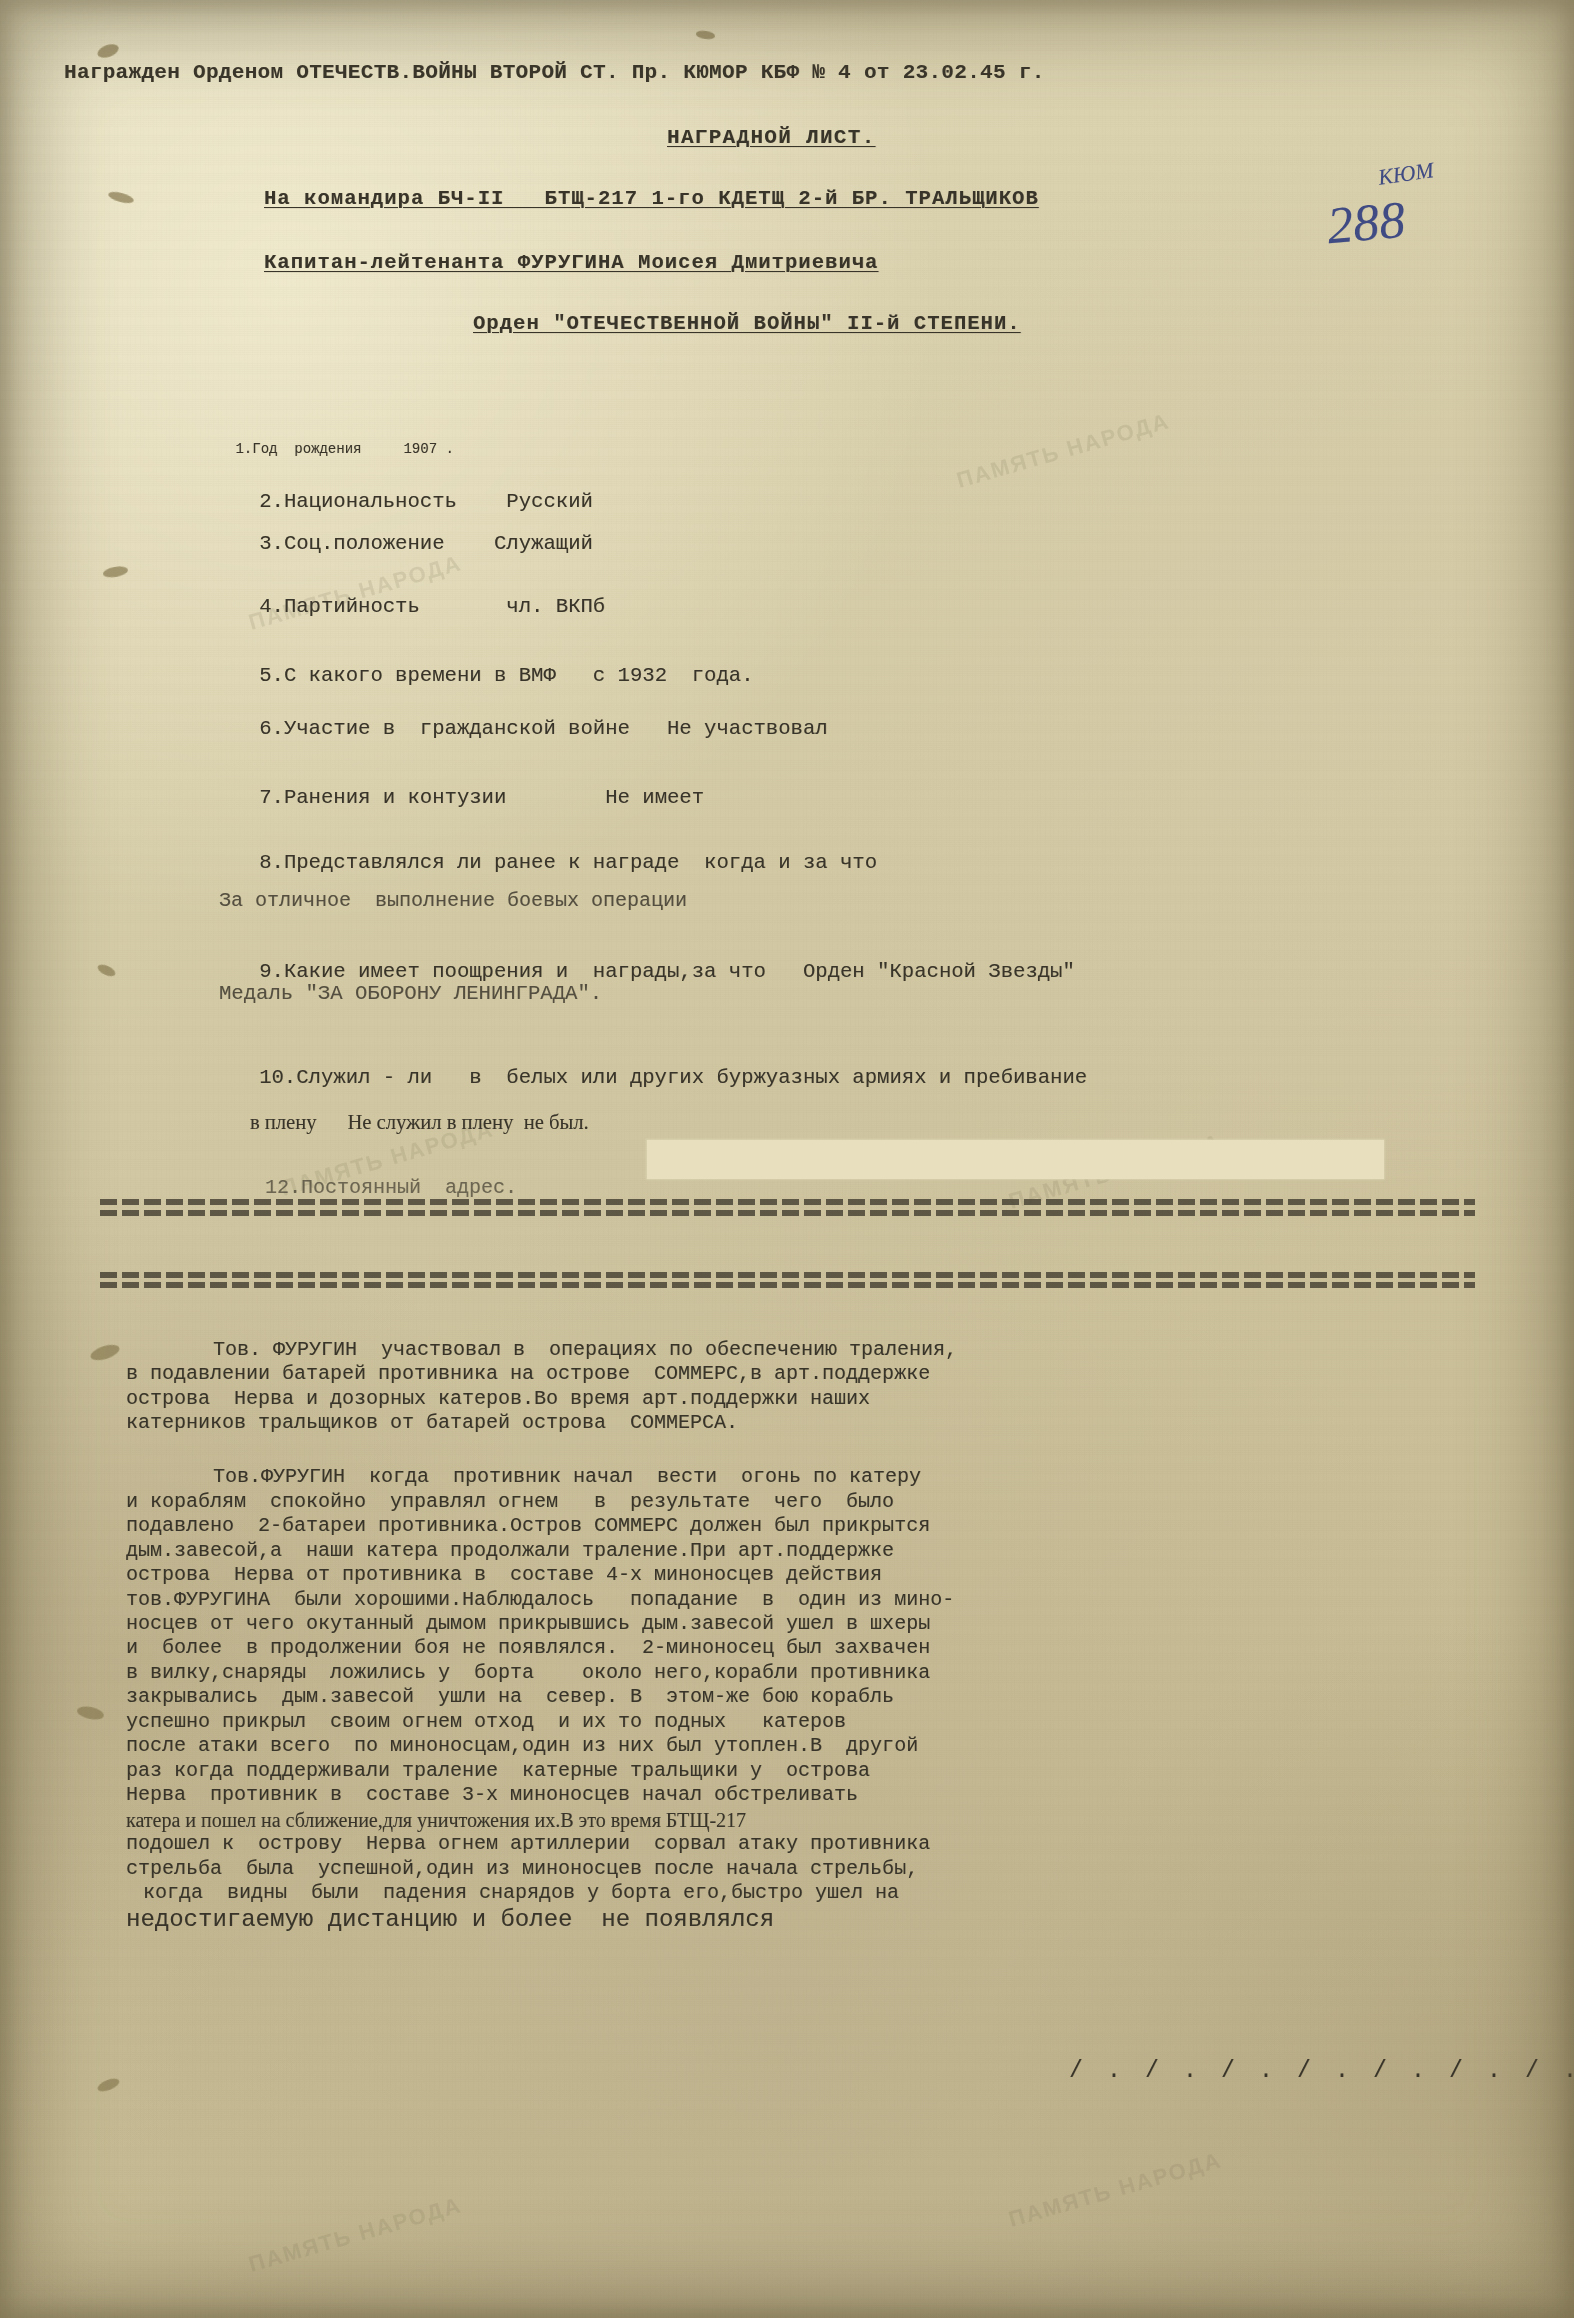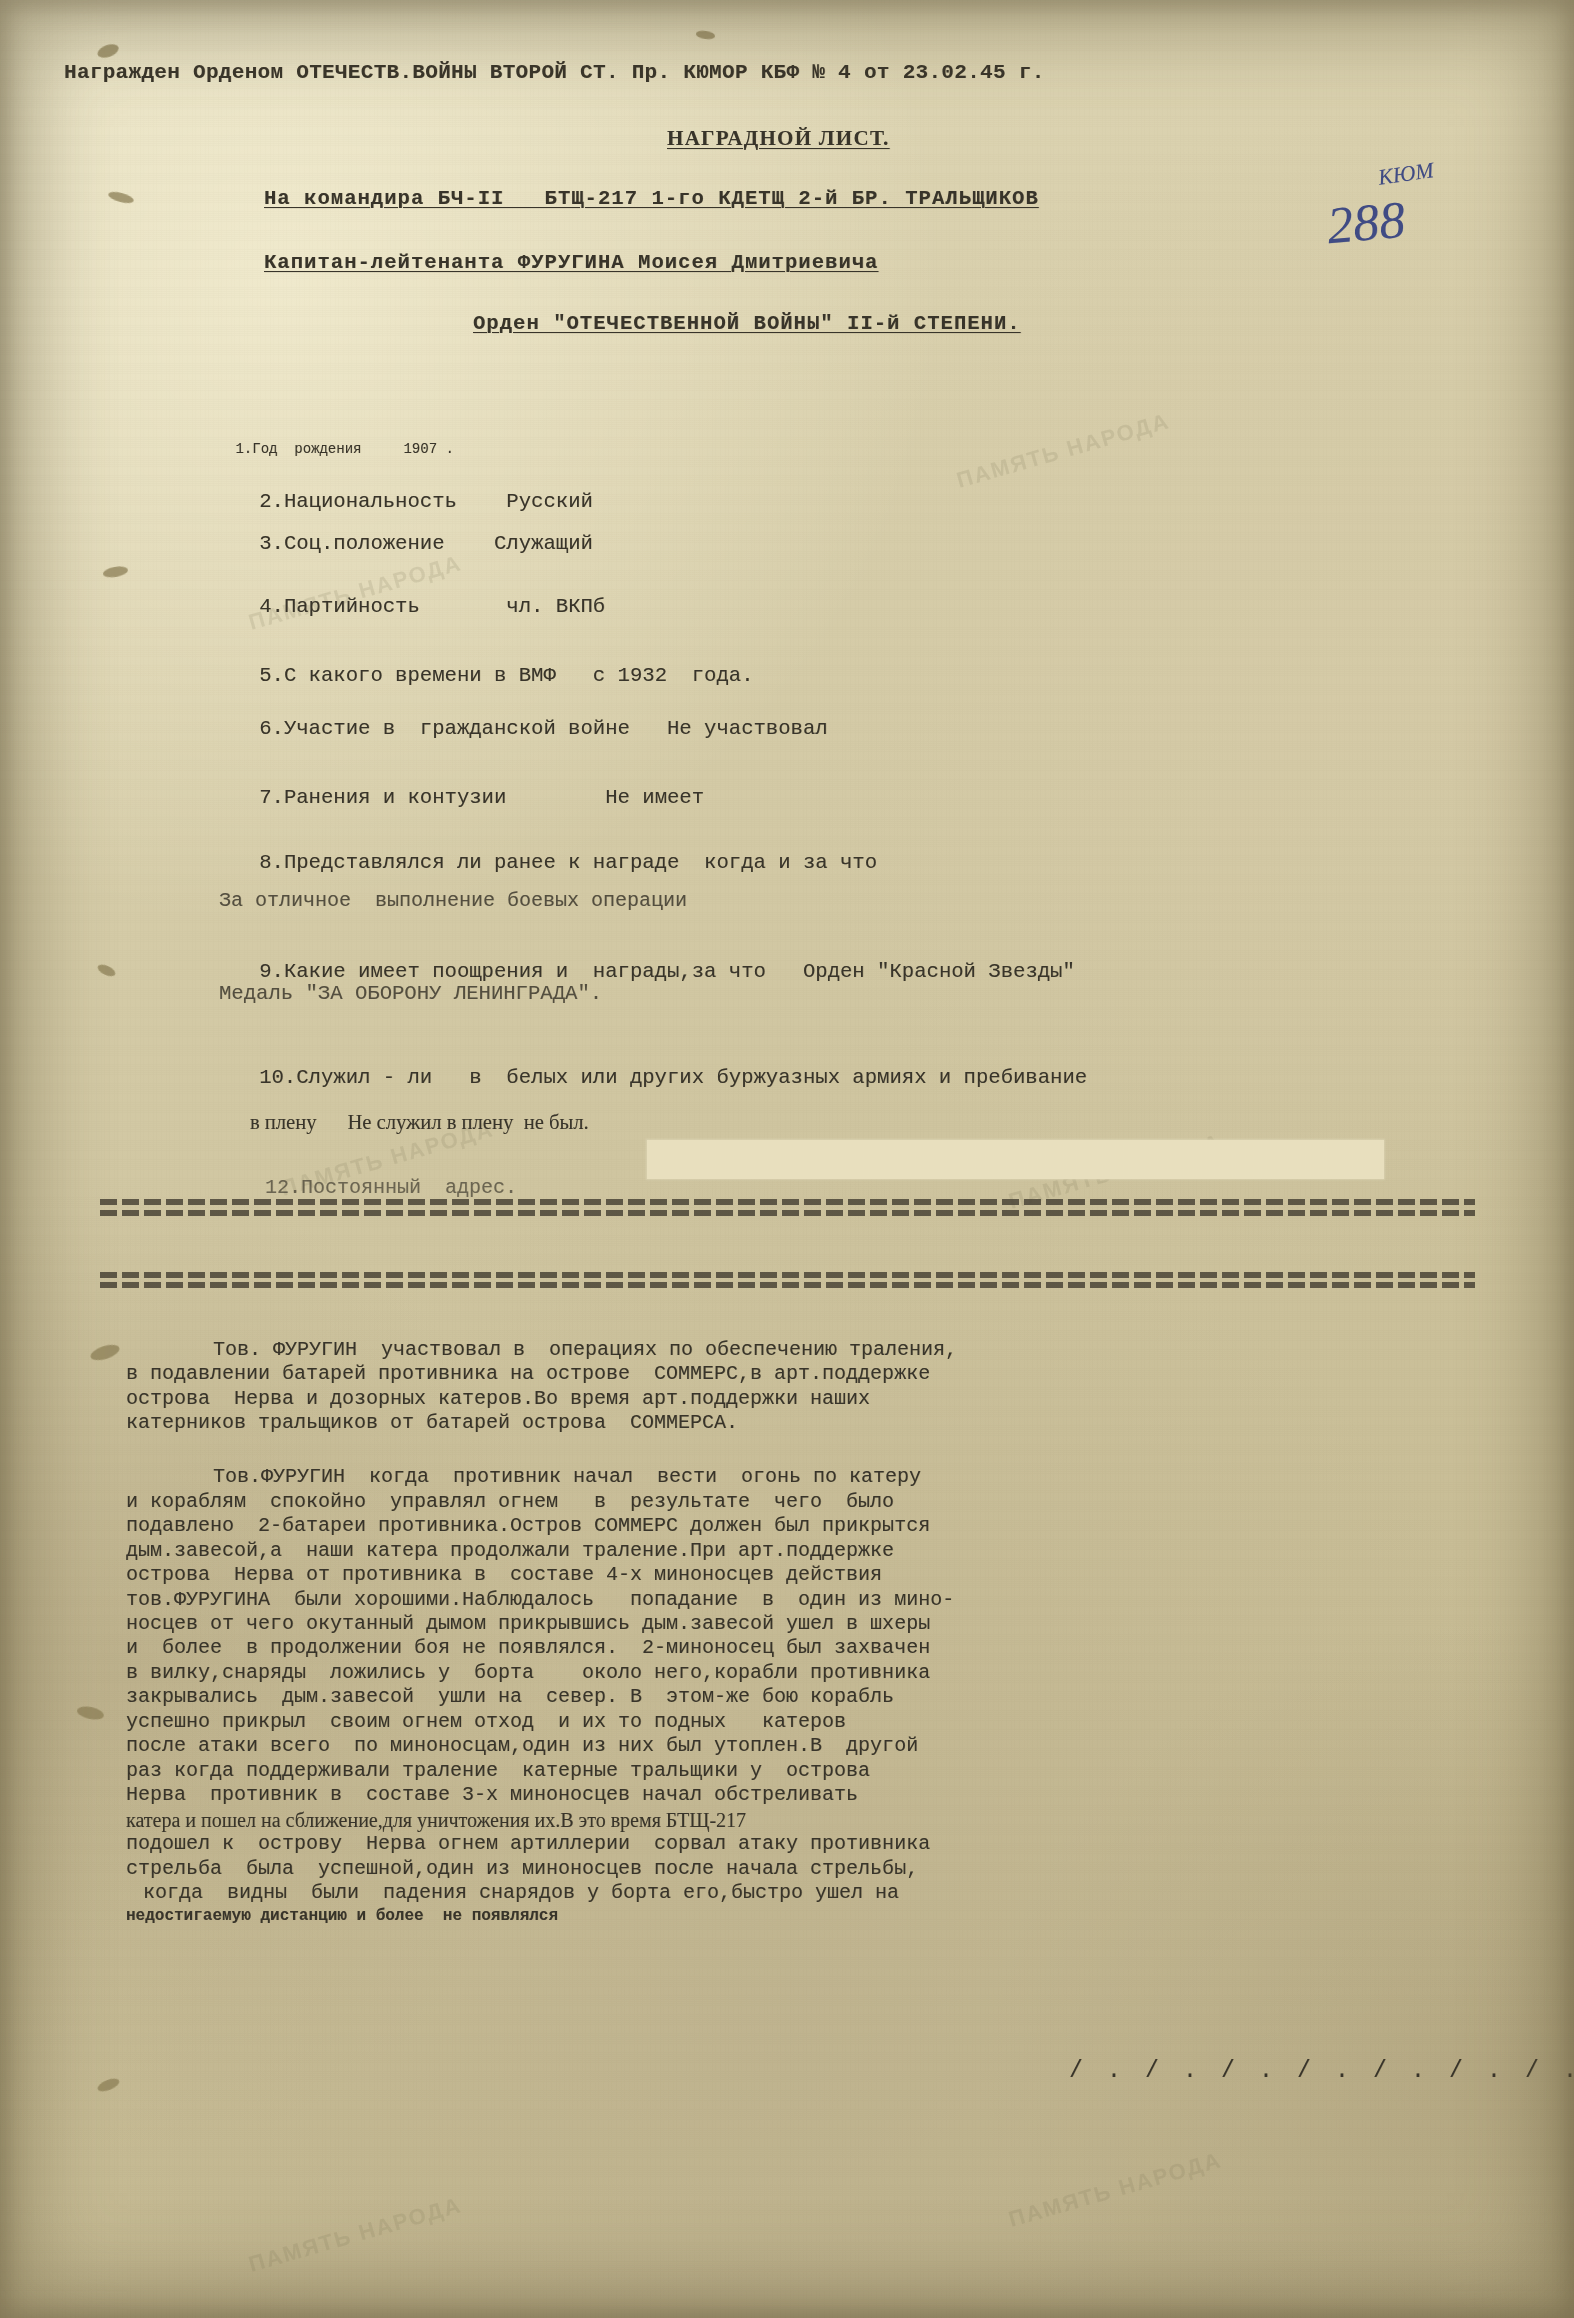--- a/index.html
+++ b/index.html
@@ -133,21 +133,21 @@
 
     <div class="watermark" style="left:245px;top:580px;font-size:22px;">ПАМЯТЬ НАРОДА</div>
     <div class="watermark" style="left:953px;top:438px;font-size:22px;">ПАМЯТЬ НАРОДА</div>
     <div class="watermark" style="left:277px;top:1146px;font-size:22px;">ПАМЯТЬ НАРОДА</div>
     <div class="watermark" style="left:1005px;top:1159px;font-size:22px;">ПАМЯТЬ НАРОДА</div>
     <div class="watermark" style="left:245px;top:2222px;font-size:22px;">ПАМЯТЬ НАРОДА</div>
     <div class="watermark" style="left:1005px;top:2177px;font-size:22px;">ПАМЯТЬ НАРОДА</div>
 
     <div class="ln hdr" style="left:64px;top:61px;font-size:21px;letter-spacing:0.3px;">Награжден Орденом ОТЕЧЕСТВ.ВОЙНЫ ВТОРОЙ СТ. Пр. КЮМОР КБФ № 4 от 23.02.45 г.</div>
 
-    <div class="ln hdr u" style="left:667px;top:126px;font-size:21px;letter-spacing:1.3px;font-family:Liberation Serif, serif;">НАГРАДНОЙ ЛИСТ.</div>
+    <div class="ln hdr u" style="left:667px;top:126px;font-size:21px;letter-spacing:1.3px;">НАГРАДНОЙ ЛИСТ.</div>
 
     <div class="ln hdr u" style="left:264px;top:187px;font-size:20.6px;letter-spacing:1px;">На командира БЧ-II   БТЩ-217 1-го КДЕТЩ 2-й БР. ТРАЛЬЩИКОВ</div>
     <div class="ln hdr u" style="left:264px;top:251px;font-size:20.6px;letter-spacing:1px;">Капитан-лейтенанта ФУРУГИНА Моисея Дмитриевича</div>
     <div class="ln hdr u" style="left:473px;top:312px;font-size:20.6px;letter-spacing:1px;">Орден "ОТЕЧЕСТВЕННОЙ ВОЙНЫ" II-й СТЕПЕНИ.</div>
 
     <div class="blue-num" style="left:1378px;top:161px;font-size:22px;transform:rotate(-8deg);">КЮМ</div>
     <div class="blue-num" style="left:1327px;top:193px;font-size:52px;transform:rotate(-5deg);">288</div>
 
     <div class="ln" style="left:185px;top:425px;font-size:14px;">
       <span>1.</span><span>Год  рождения</span><span>     </span><span>1907 .</span>
@@ -229,21 +229,21 @@
       <div class="ln" style="left:126px;top:1663px;font-size:20px;">в вилку,снаряды  ложились у  борта    около него,корабли противника</div>
       <div class="ln" style="left:126px;top:1687px;font-size:20px;">закрывались  дым.завесой  ушли на  север. В  этом-же бою корабль</div>
       <div class="ln" style="left:126px;top:1712px;font-size:20px;">успешно прикрыл  своим огнем отход  и их то подных   катеров</div>
       <div class="ln" style="left:126px;top:1736px;font-size:20px;">после атаки всего  по миноносцам,один из них был утоплен.В  другой</div>
       <div class="ln" style="left:126px;top:1761px;font-size:20px;">раз когда поддерживали траление  катерные тральщики у  острова</div>
       <div class="ln" style="left:126px;top:1785px;font-size:20px;">Нерва  противник в  составе 3-х миноносцев начал обстреливать</div>
       <div class="ln" style="left:126px;top:1810px;font-size:20px;font-family:Liberation Serif, serif;">катера и пошел на сближение,для уничтожения их.В это время БТЩ-217</div>
       <div class="ln" style="left:126px;top:1834px;font-size:20px;">подошел к  острову  Нерва огнем артиллерии  сорвал атаку противника</div>
       <div class="ln" style="left:126px;top:1859px;font-size:20px;">стрельба  была  успешной,один из миноносцев после начала стрельбы,</div>
       <div class="ln" style="left:126px;top:1883px;font-size:20px;margin-left:17px;">когда  видны  были  падения снарядов у борта его,быстро ушел на</div>
-      <div class="ln" style="left:126px;top:1908px;font-size:16px;font-weight:bold;">недостигаемую дистанцию и более  не появлялся</div>
+      <div class="ln" style="left:126px;top:1908px;font-size:24px;">недостигаемую дистанцию и более  не появлялся</div>
     </div>
 
     <div class="ln slashes" style="left:1069px;top:2058px;font-size:23px;">/ . / . / . / . / . / . / . / . / . /</div>
 
   </div>
 
   <div class="edge-dark"></div>
 </div>
 
 

